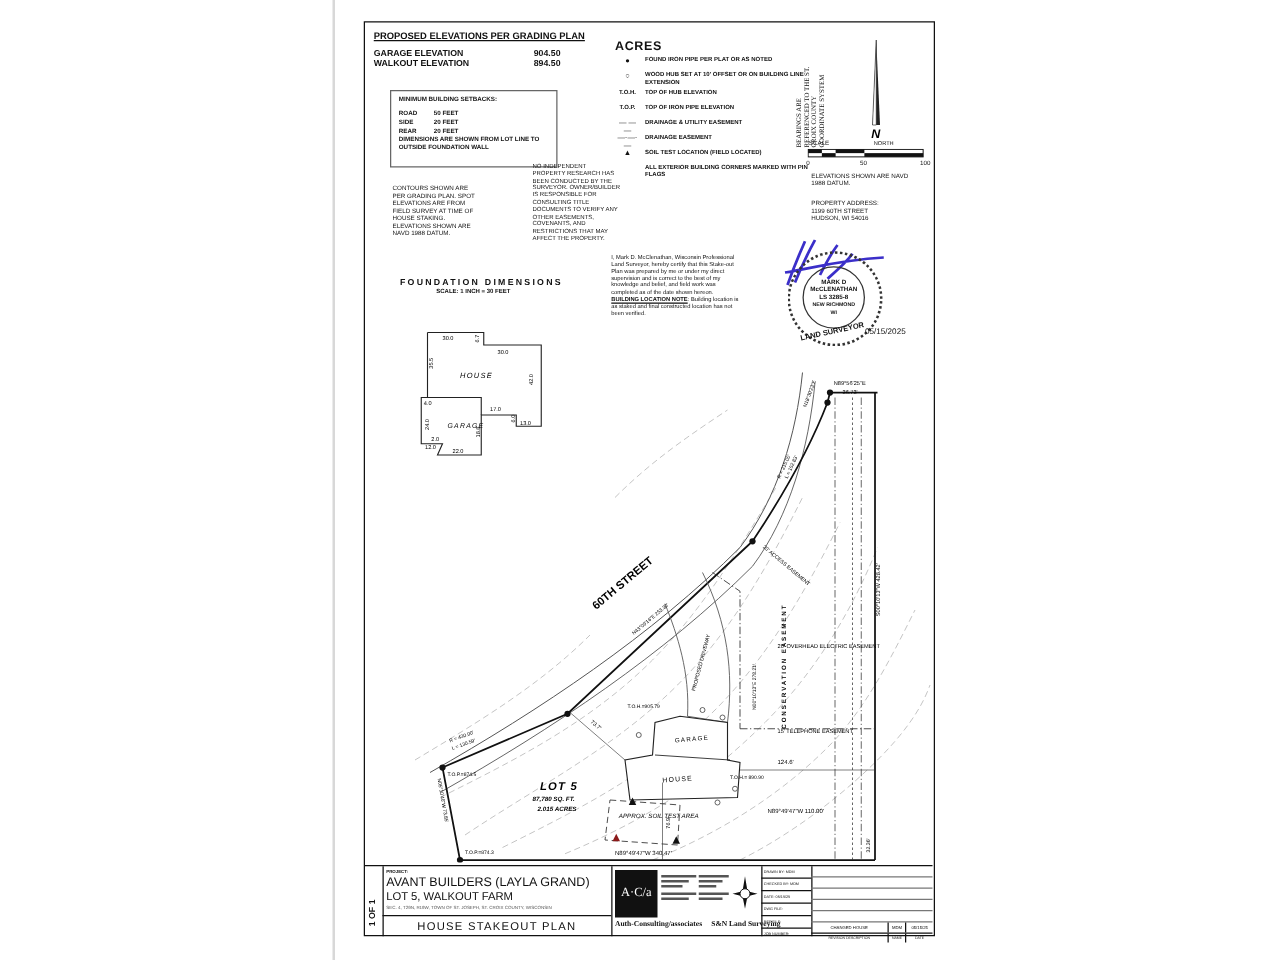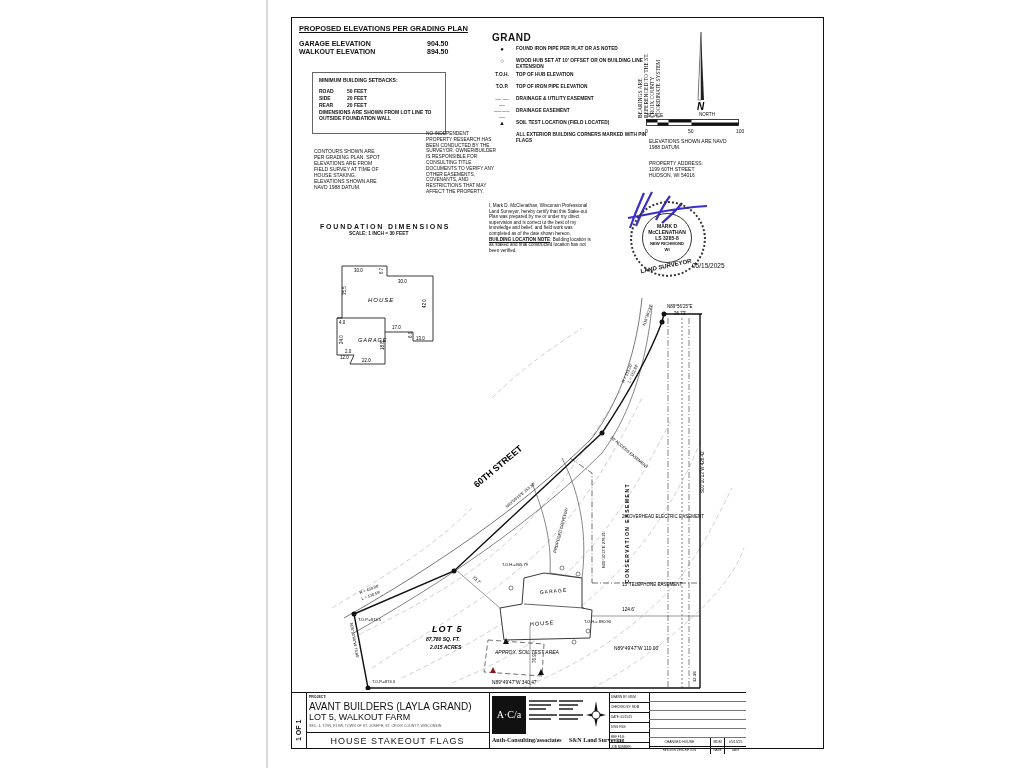--- a/index.html
+++ b/index.html
@@ -1,18 +1,18 @@
 <!DOCTYPE html>
 <html><head>
 <meta charset="utf-8">
 <style>
   html,body{margin:0;padding:0;background:#fff;}
   body{width:1024px;height:768px;position:relative;overflow:hidden;font-family:"Liberation Sans",sans-serif;color:#111;}
   .viewer-divider{position:absolute;left:266px;top:0;width:2px;height:768px;background:#d8d8d8;}
-  .sheet{position:absolute;left:291px;top:17px;width:533px;height:732px;border:1.5px solid #111;box-sizing:border-box;background:#fff;}
+  .sheet{position:absolute;left:291px;top:17px;width:457px;height:732px;border:1.5px solid #111;box-sizing:border-box;background:#fff;}
   .abs{position:absolute;}
   .t{position:absolute;white-space:nowrap;}
   .hdr{left:7px;top:6px;font-size:7.5px;font-weight:bold;text-decoration:underline;}
   .elev-row{left:7px;font-size:7px;font-weight:bold;width:150px;}
   .elev-row span.v{position:absolute;left:128px;}
   .setbacks{left:20px;top:54px;width:134px;height:62px;border:1px solid #666;font-size:5px;font-weight:bold;padding:4px 6px;box-sizing:border-box;}
   .setbacks .row{display:flex;margin-top:1px;}
   .setbacks .row span:first-child{width:28px;}
   .legend{left:200px;top:14px;width:160px;}
   .legend-title{font-size:10px;font-weight:bold;letter-spacing:.5px;}
@@ -59,21 +59,21 @@
         <span>20 FEET</span>
       </div>
     <div class="row">
         <span>REAR</span>
         <span>20 FEET</span>
       </div>
     <div style="margin-top:1px;white-space:normal;">DIMENSIONS ARE SHOWN FROM LOT LINE TO OUTSIDE FOUNDATION WALL</div>
   </div>
 
   <div class="abs legend">
-    <div class="legend-title">GRAND</div>
+    <div class="legend-title">ACRES</div>
     <div style="height:3px"></div>
     <div class="legend-item">
         <span class="sym">●</span>
         <span class="lbl">FOUND IRON PIPE PER PLAT OR AS NOTED</span>
       </div>
     <div class="legend-item" style="height:14px">
         <span class="sym">○</span>
         <span class="lbl">WOOD HUB SET AT 10' OFFSET OR ON BUILDING LINE EXTENSION</span>
       </div>
     <div class="legend-item">
@@ -271,21 +271,21 @@
 
   <div class="abs title-block">
     <div class="tb-left">
       <div class="t" style="left:3px;top:40px;font-size:7px;font-weight:bold;transform:rotate(-90deg);transform-origin:left top;top:48px;">1 OF 1</div>
     </div>
     <div class="tb-proj">
       <div class="t" style="left:3px;top:2px;font-size:3.5px;font-weight:bold;">PROJECT:</div>
       <div class="t" style="left:3px;top:8px;font-size:10px;">AVANT BUILDERS (LAYLA GRAND)</div>
       <div class="t" style="left:3px;top:19px;font-size:9px;">LOT 5, WALKOUT FARM</div>
       <div class="t" style="left:3px;top:31px;font-size:3.6px;color:#555;">SEC. 4, T29N, R19W, TOWN OF ST. JOSEPH, ST. CROIX COUNTY, WISCONSIN</div>
-      <div class="abs" style="left:0;top:39px;width:183px;height:17px;border-top:1px solid #111;text-align:center;font-size:9px;line-height:16px;letter-spacing:1px;">HOUSE STAKEOUT FLAGS</div>
+      <div class="abs" style="left:0;top:39px;width:183px;height:17px;border-top:1px solid #111;text-align:center;font-size:9px;line-height:16px;letter-spacing:1px;">HOUSE STAKEOUT PLAN</div>
     </div>
     <div class="tb-logo">
       <div class="abs" style="left:3px;top:3px;width:34px;height:38px;background:#111;color:#fff;font-family:'Liberation Serif',serif;font-size:10px;text-align:center;line-height:38px;">A·C/a</div>
       <div class="abs" style="left:40px;top:5px;width:28px;height:34px;">
         <div style="height:2px;background:#555;margin:2px 0;"></div>
           <div style="height:2px;background:#555;margin:2px 0;width:80%"></div>
           <div style="height:2px;background:#555;margin:2px 0;width:60%"></div>
           <div style="height:2px;background:#555;margin:4px 0 2px;"></div>
           <div style="height:2px;background:#555;margin:2px 0;width:80%"></div>
       </div>

